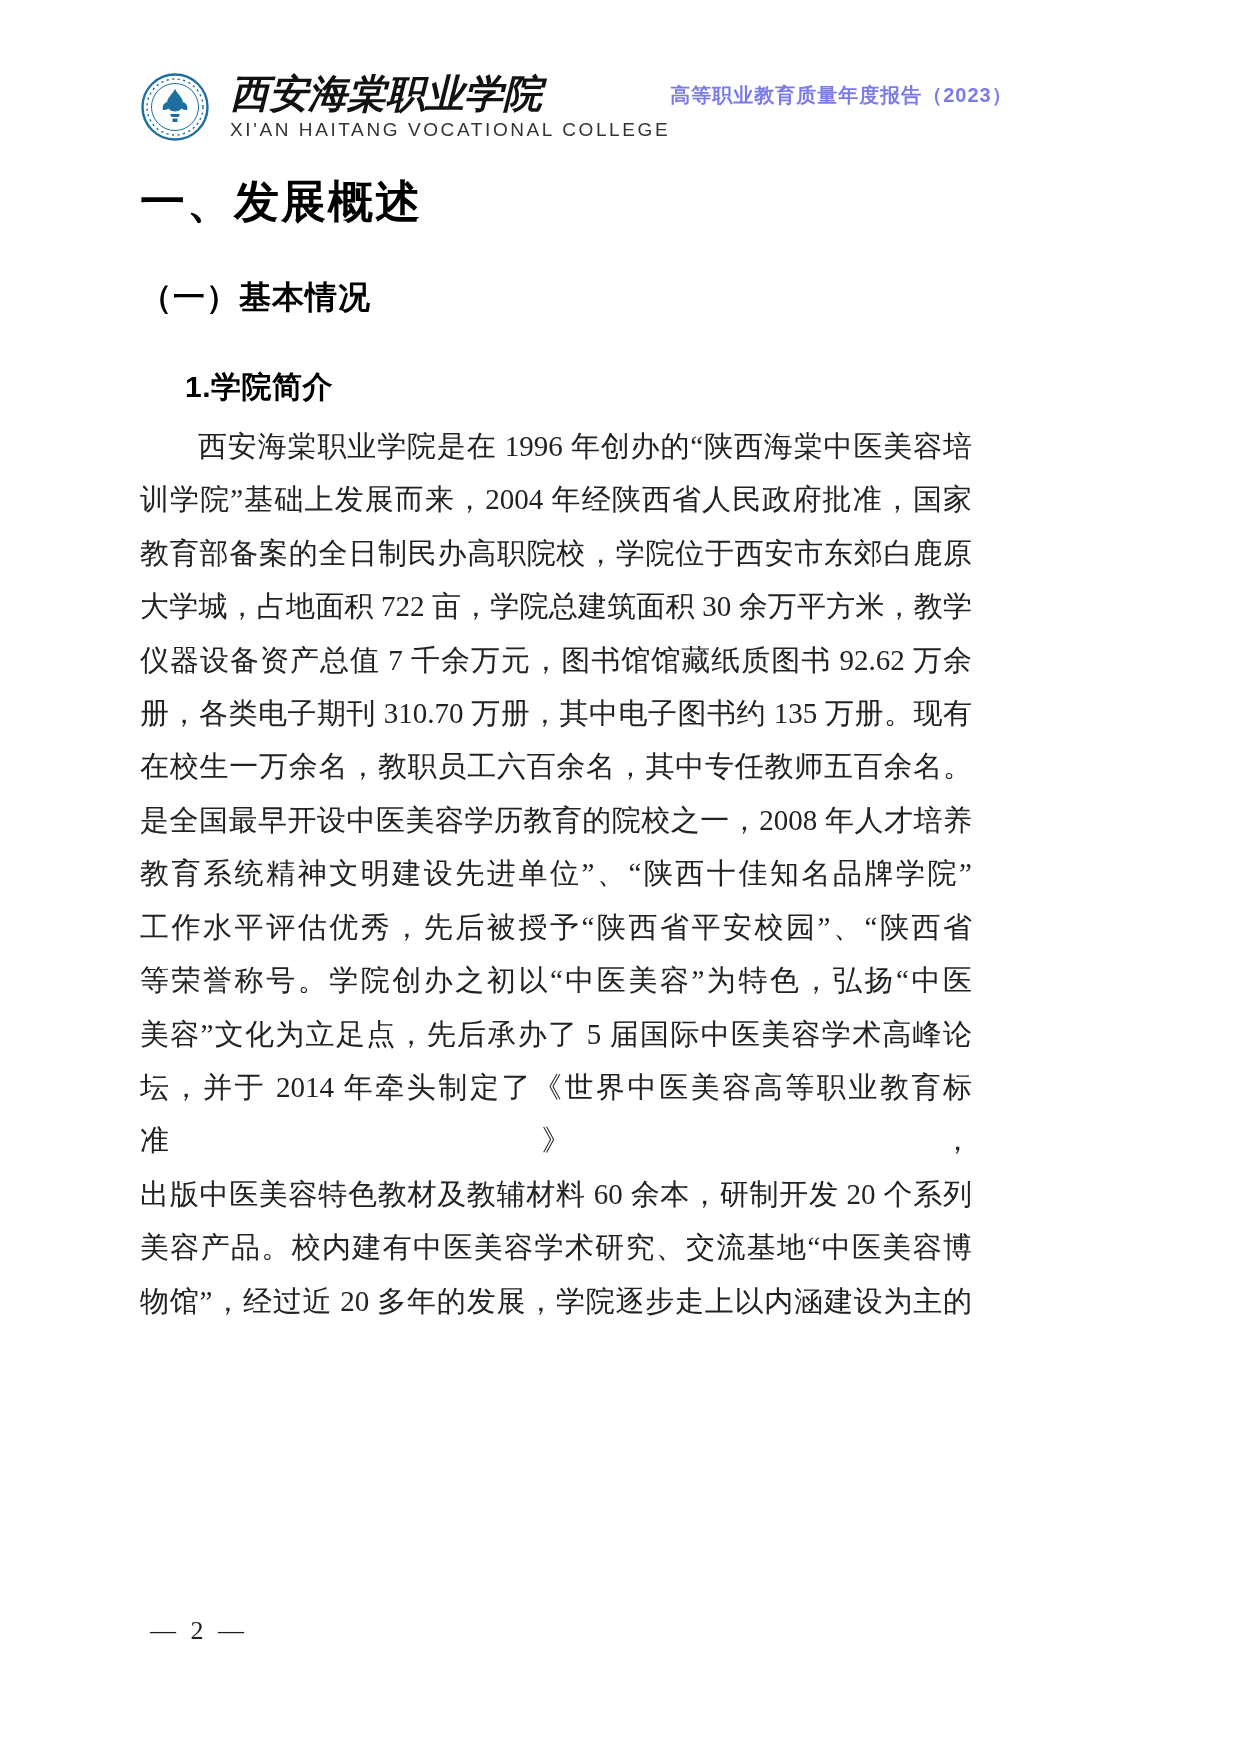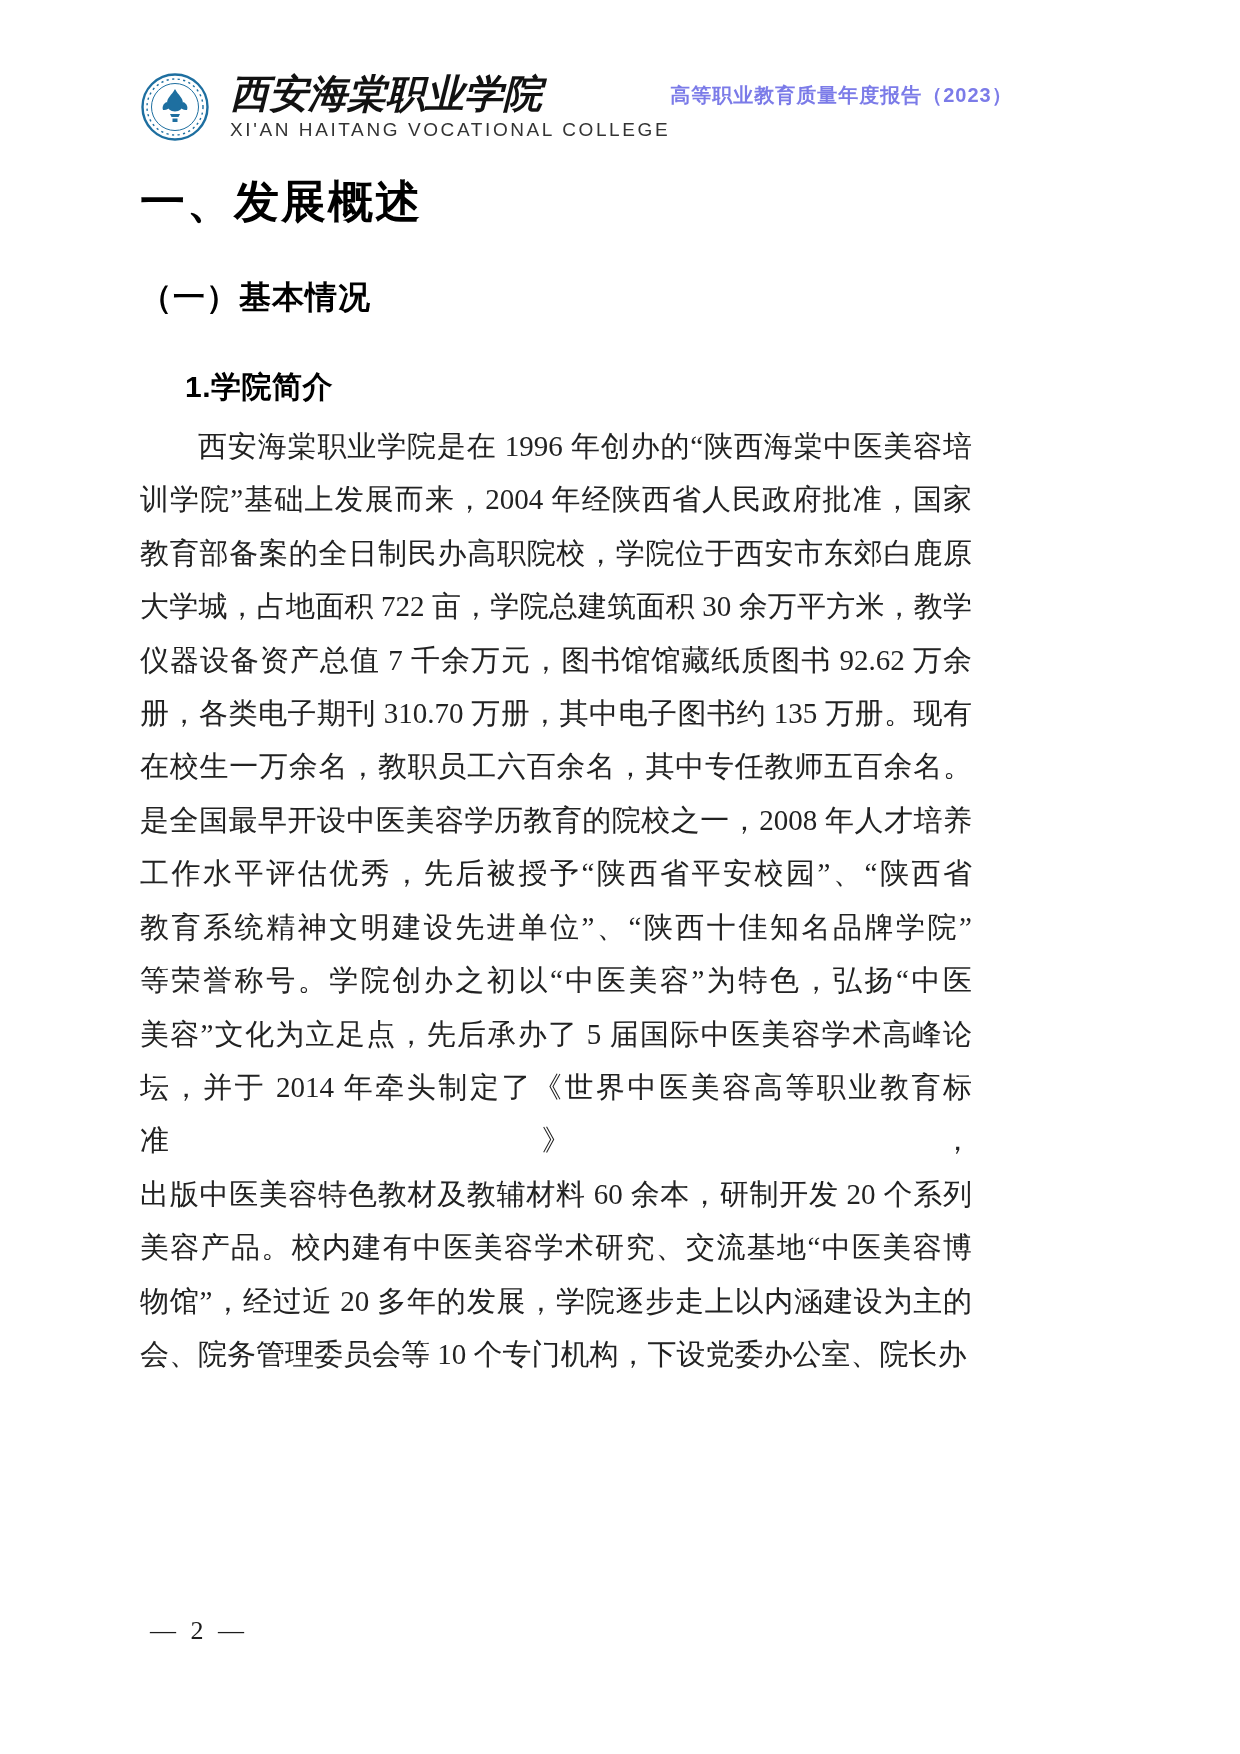--- a/index.html
+++ b/index.html
@@ -141,30 +141,29 @@
 
     <div class="para">
       <div class="bl indent">西安海棠职业学院是在 1996 年创办的“陕西海棠中医美容培</div>
       <div class="bl">训学院”基础上发展而来，2004 年经陕西省人民政府批准，国家</div>
       <div class="bl">教育部备案的全日制民办高职院校，学院位于西安市东郊白鹿原</div>
       <div class="bl">大学城，占地面积 722 亩，学院总建筑面积 30 余万平方米，教学</div>
       <div class="bl">仪器设备资产总值 7 千余万元，图书馆馆藏纸质图书 92.62 万余</div>
       <div class="bl">册，各类电子期刊 310.70 万册，其中电子图书约 135 万册。现有</div>
       <div class="bl">在校生一万余名，教职员工六百余名，其中专任教师五百余名。</div>
       <div class="bl">是全国最早开设中医美容学历教育的院校之一，2008 年人才培养</div>
+      <div class="bl">教育系统精神文明建设先进单位”、“陕西十佳知名品牌学院”</div>
       <div class="bl">工作水平评估优秀，先后被授予“陕西省平安校园”、“陕西省</div>
-      <div class="bl">教育系统精神文明建设先进单位”、“陕西十佳知名品牌学院”</div>
       <div class="bl">等荣誉称号。学院创办之初以“中医美容”为特色，弘扬“中医</div>
       <div class="bl">美容”文化为立足点，先后承办了 5 届国际中医美容学术高峰论</div>
       <div class="bl">坛，并于 2014 年牵头制定了《世界中医美容高等职业教育标准》，</div>
       <div class="bl">出版中医美容特色教材及教辅材料 60 余本，研制开发 20 个系列</div>
       <div class="bl">美容产品。校内建有中医美容学术研究、交流基地“中医美容博</div>
       <div class="bl">物馆”，经过近 20 多年的发展，学院逐步走上以内涵建设为主的</div>
     </div>
 
     <div class="para" style="margin-top:0;">
-      <div class="bl last">会、院务管理委员会等 10 个专门机构，下设党委办公室、院长办</div>
     </div>
   </div>
 
   <div class="page-number">— 2 —</div>
 
 </div>
 
 </body></html>

